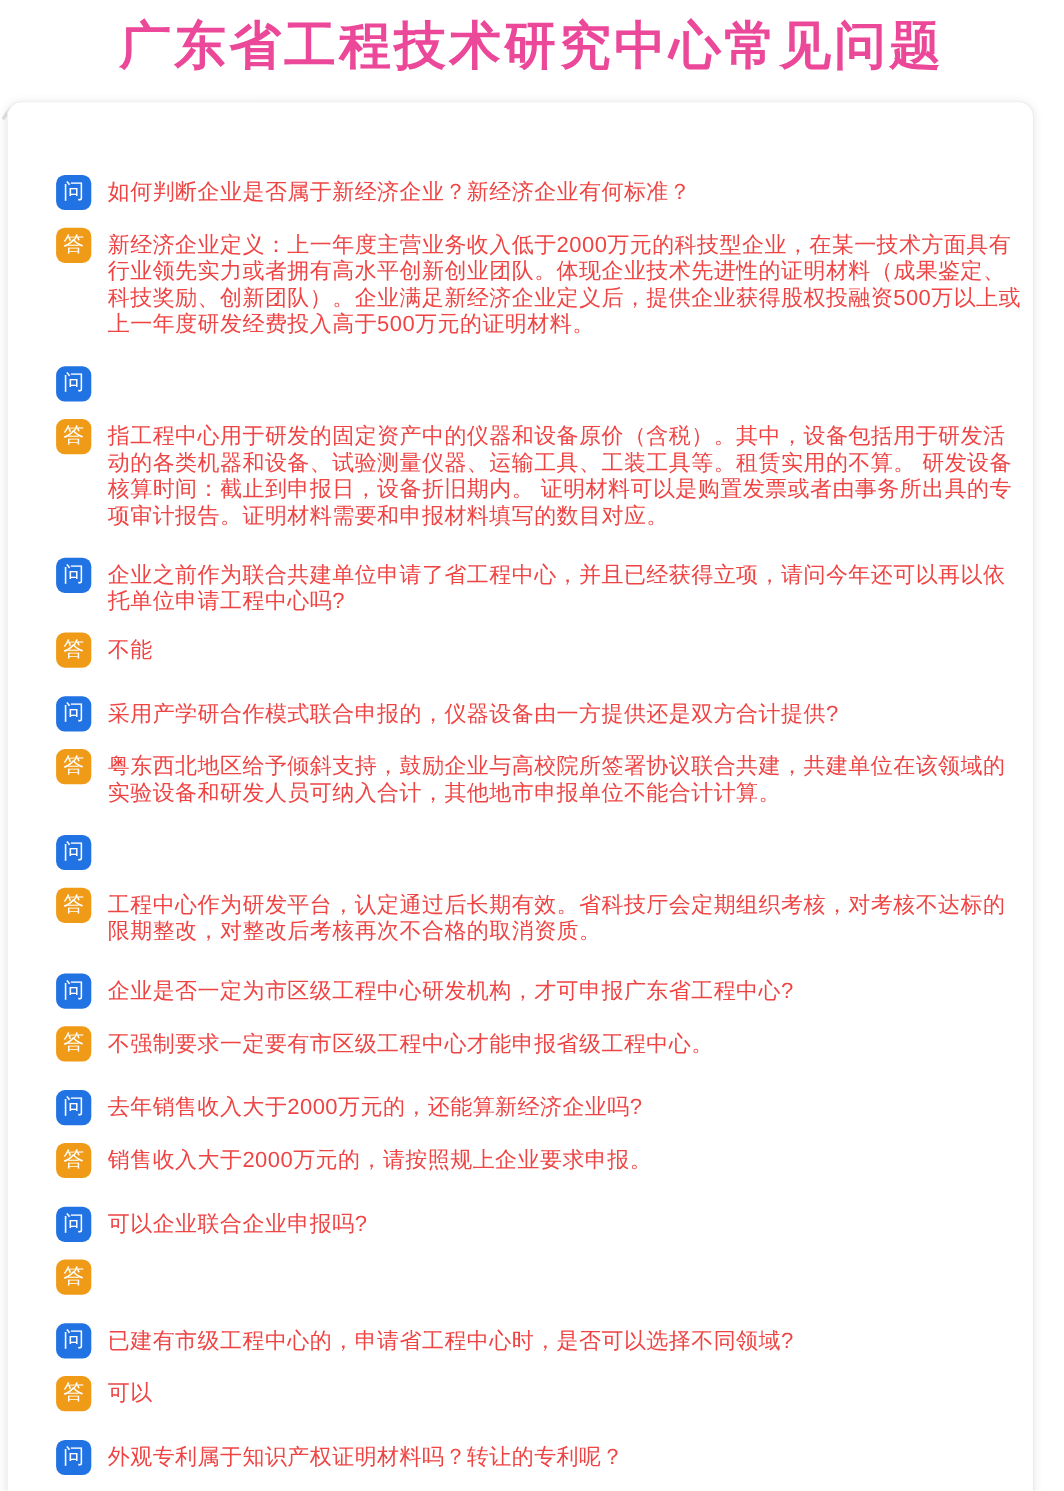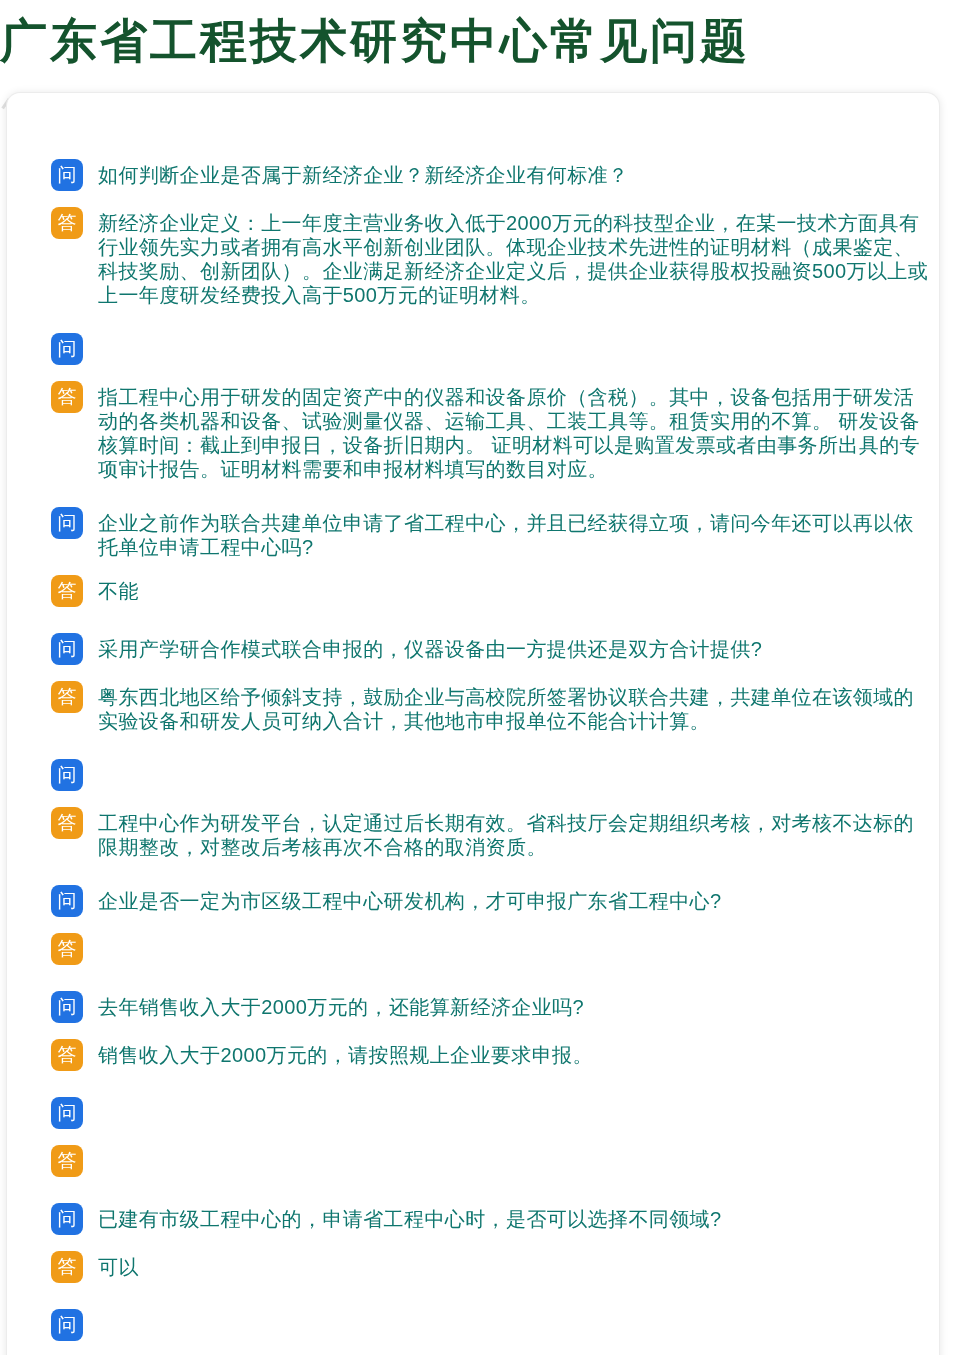--- a/index.html
+++ b/index.html
@@ -10,25 +10,26 @@
   body {
     width: 967px;
     height: 1355px;
     overflow: hidden;
     position: relative;
     font-family: "Liberation Sans", "DejaVu Sans", sans-serif;
   }
   .page-title {
     margin: 0;
     padding-top: 12px;
+    text-align: center;
     font-size: 47px;
     line-height: 1.25;
     font-weight: bold;
     letter-spacing: 3px;
-    color: #14532d;
+    color: #ec4899;
     white-space: nowrap;
   }
   .faq-card {
     position: relative;
     margin: 21px 27px 0 6px;
     box-sizing: border-box;
     background: #ffffff;
     border: 1px solid #ececec;
     border-bottom: none;
     border-radius: 14px 14px 0 0;
@@ -64,21 +65,21 @@
     color: #ffffff;
     font-size: 19px;
     line-height: 1;
     user-select: none;
   }
   .q-badge { background: #2172e2; }
   .a-badge { background: #f09b17; }
   .qa-text {
     font-size: 20px;
     line-height: 24px;
-    color: #0f766e;
+    color: #ef4444;
     padding-top: 4px;
     max-width: 838px;
     letter-spacing: 0.4px;
   }
 </style>
 </head>
 <body>
 
 <h1 class="page-title">广东省工程技术研究中心常见问题</h1>
 
@@ -139,54 +140,57 @@
     </div>
   </div>
 
   <div>
     <div class="qa-row q-row">
       <span class="badge q-badge">问</span>
       <span class="qa-text">企业是否一定为市区级工程中心研发机构，才可申报广东省工程中心?</span>
     </div>
     <div class="qa-row a-row">
       <span class="badge a-badge">答</span>
+      <span class="qa-text">不强制要求一定要有市区级工程中心才能申报省级工程中心。</span>
     </div>
   </div>
 
   <div>
     <div class="qa-row q-row">
       <span class="badge q-badge">问</span>
       <span class="qa-text">去年销售收入大于2000万元的，还能算新经济企业吗?</span>
     </div>
     <div class="qa-row a-row">
       <span class="badge a-badge">答</span>
       <span class="qa-text">销售收入大于2000万元的，请按照规上企业要求申报。</span>
     </div>
   </div>
 
   <div>
     <div class="qa-row q-row">
       <span class="badge q-badge">问</span>
+      <span class="qa-text">可以企业联合企业申报吗?</span>
     </div>
     <div class="qa-row a-row">
       <span class="badge a-badge">答</span>
     </div>
   </div>
 
   <div>
     <div class="qa-row q-row">
       <span class="badge q-badge">问</span>
       <span class="qa-text">已建有市级工程中心的，申请省工程中心时，是否可以选择不同领域?</span>
     </div>
     <div class="qa-row a-row">
       <span class="badge a-badge">答</span>
       <span class="qa-text">可以</span>
     </div>
   </div>
 
   <div>
     <div class="qa-row q-row">
       <span class="badge q-badge">问</span>
+      <span class="qa-text">外观专利属于知识产权证明材料吗？转让的专利呢？</span>
     </div>
 
   </div>
 
 </div>
 
 </body></html>

